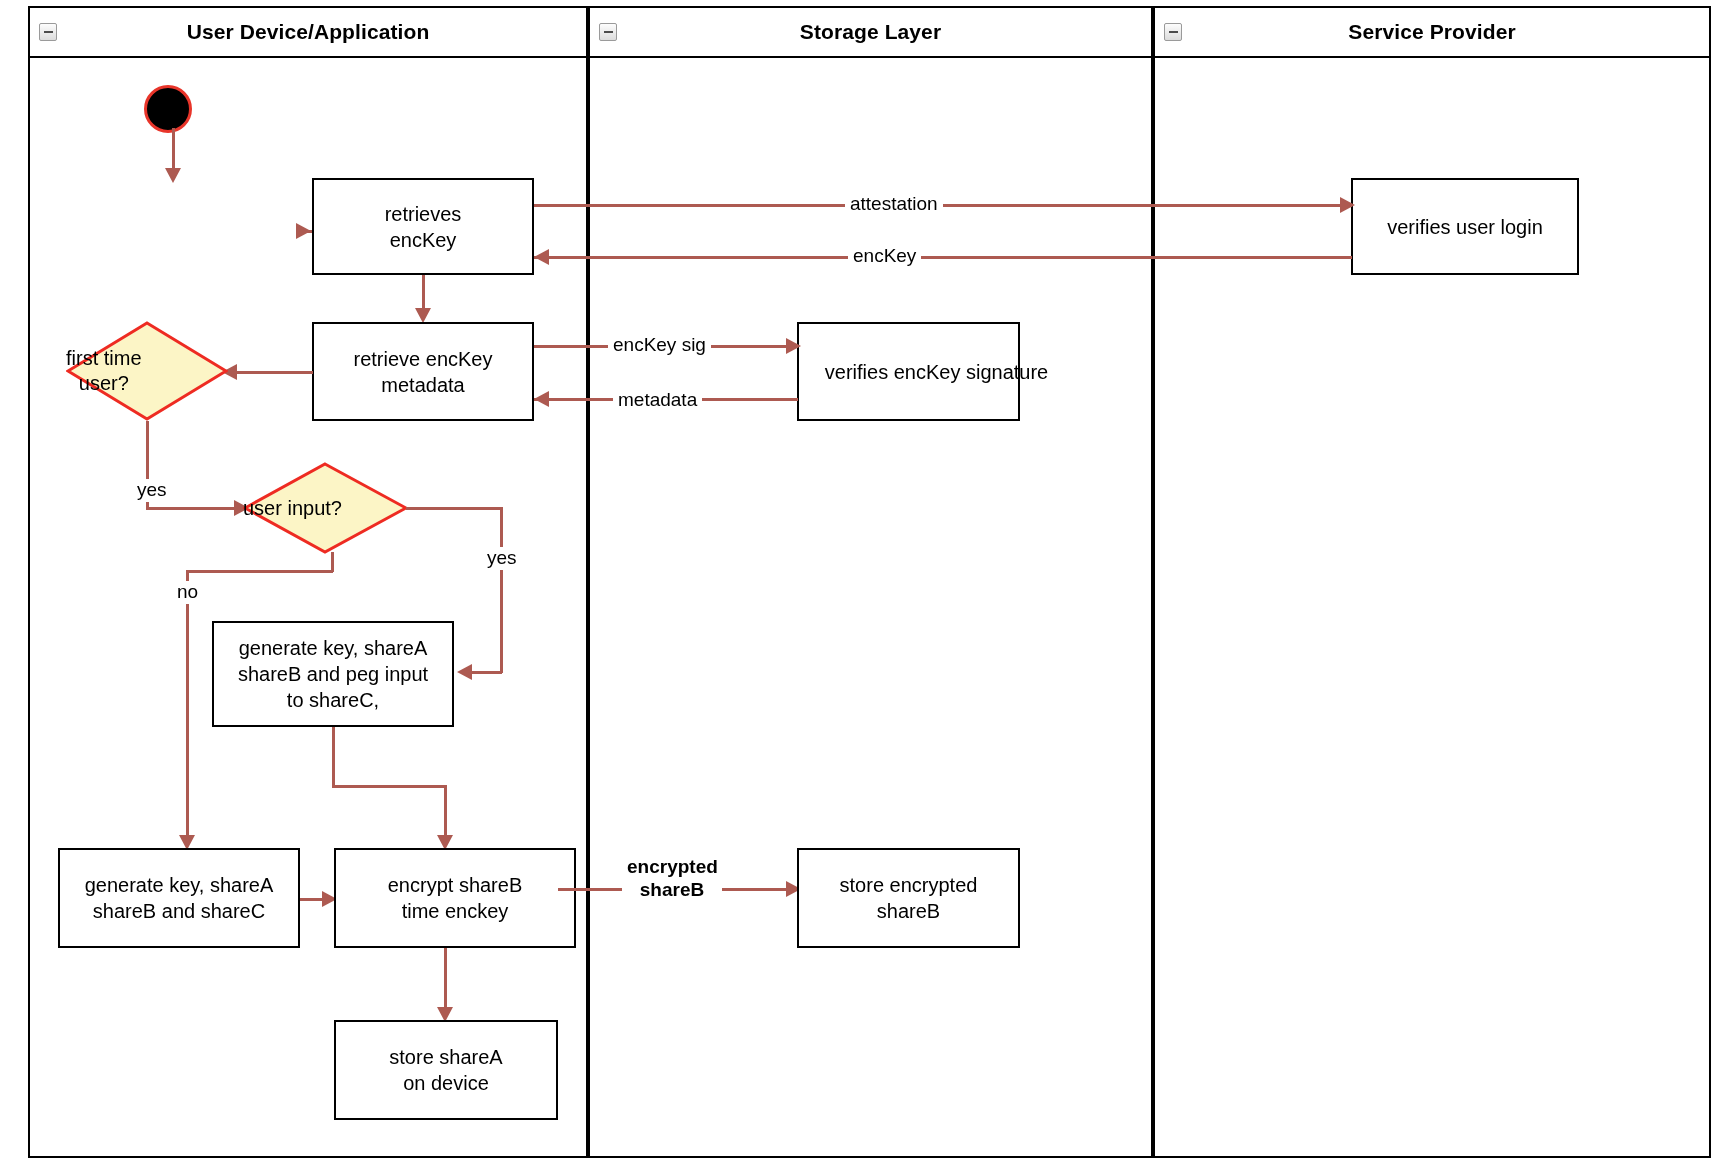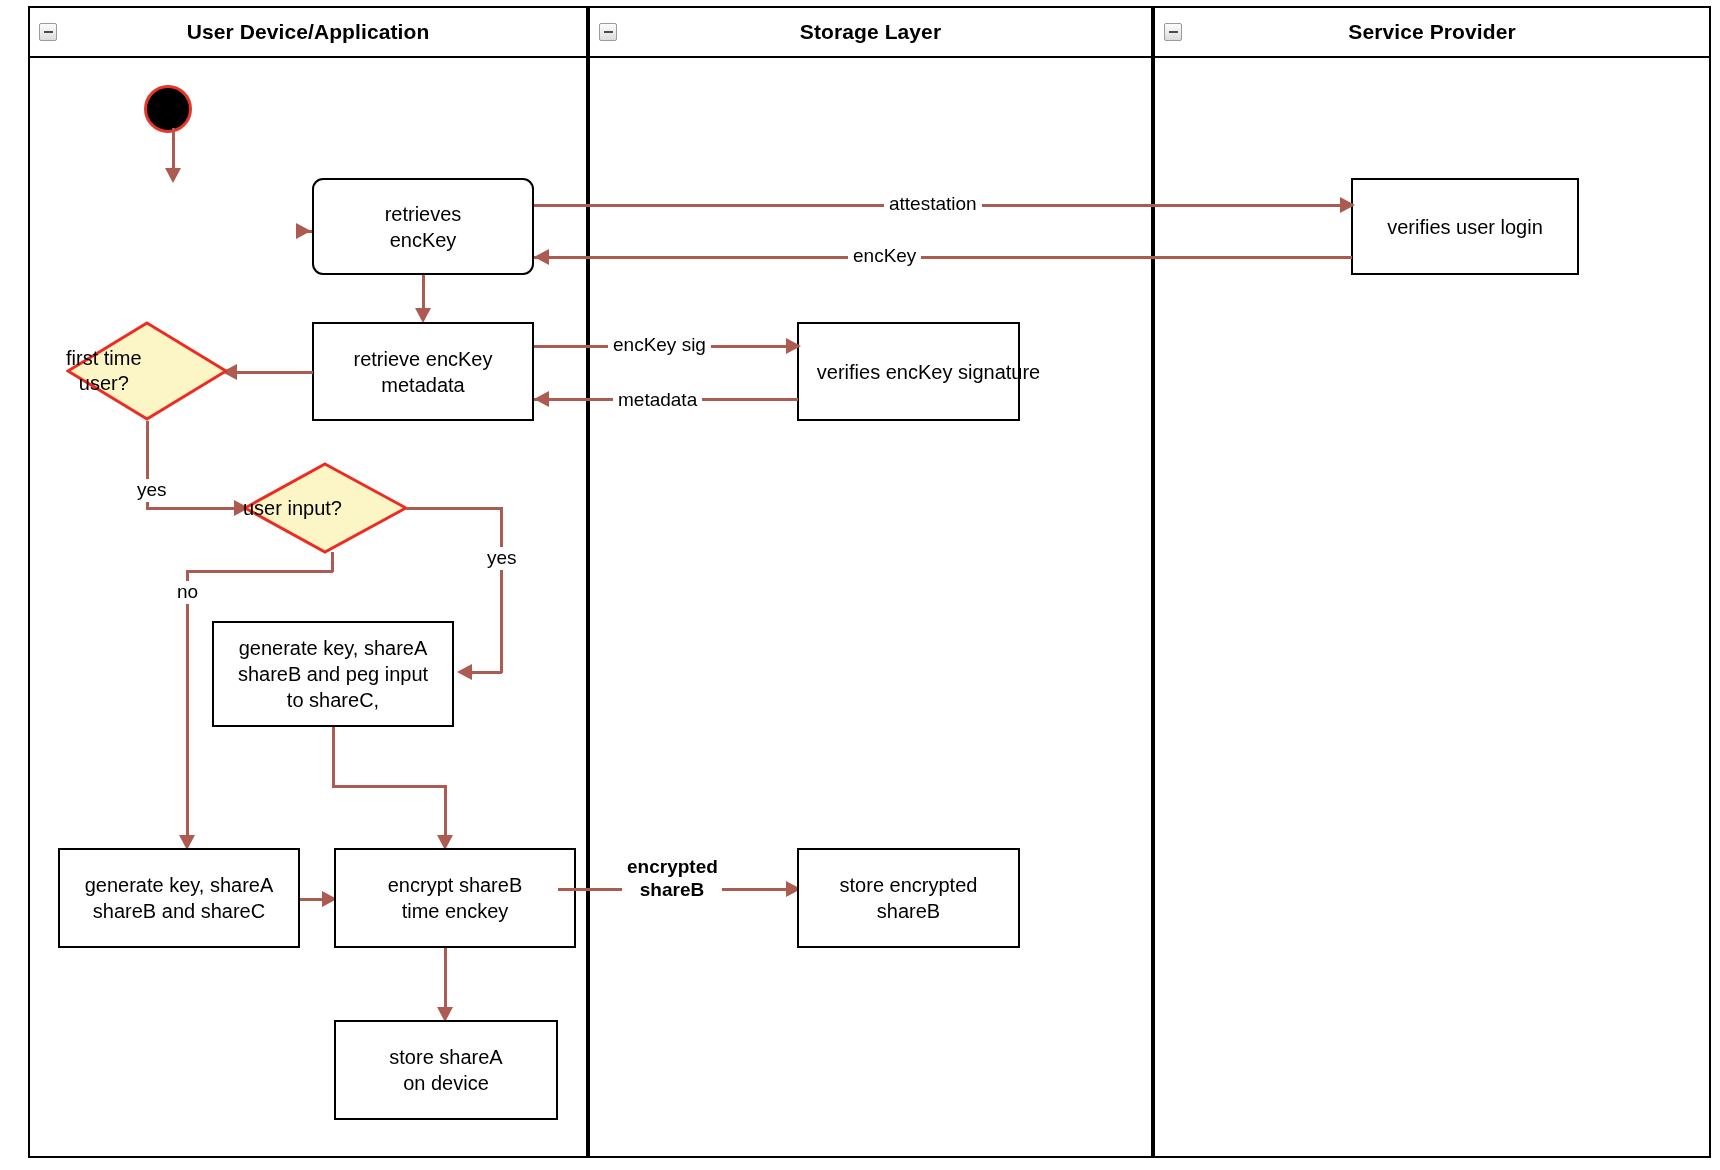--- a/index.html
+++ b/index.html
@@ -80,47 +80,47 @@
   </div>
 
   <div class="start-node" style="left:144px;top:85px;width:48px;height:48px;"></div>
   <div class="edge v" style="left:172px;top:128px;height:46px;"></div>
   <div class="arrow down" style="left:165px;top:168px;"></div>
 
 
   <div class="edge h" style="left:303px;top:230px;width:27px;"></div>
   <div class="arrow right" style="left:296px;top:223px;"></div>
 
-  <div class="node" style="left:312px;top:178px;width:222px;height:97px;flex-direction:column;border-radius:11px;">
+  <div class="node" style="left:312px;top:178px;width:222px;height:97px;flex-direction:column;">
     <span>retrieves</span>
     <span>encKey</span>
   </div>
 
   <div class="node" style="left:1351px;top:178px;width:228px;height:97px;">
     <span>verifies user login</span>
   </div>
 
   <div class="edge h" style="left:534px;top:204px;width:818px;"></div>
   <div class="arrow right" style="left:1340px;top:197px;"></div>
-  <div class="elabel" style="left:884px;top:193px;">attestation</div>
+  <div class="elabel" style="left:845px;top:193px;">attestation</div>
 
   <div class="edge h" style="left:534px;top:256px;width:818px;"></div>
   <div class="arrow left" style="left:534px;top:249px;"></div>
   <div class="elabel" style="left:848px;top:245px;">encKey</div>
 
   <div class="edge v" style="left:422px;top:275px;height:40px;"></div>
   <div class="arrow down" style="left:415px;top:308px;"></div>
 
   <div class="node" style="left:312px;top:322px;width:222px;height:99px;flex-direction:column;">
     <span>retrieve encKey</span>
     <span>metadata</span>
   </div>
 
   <div class="node overflow" style="left:797px;top:322px;width:223px;height:99px;">
-    <span style="left:0;margin-left:40px;">verifies encKey signature</span>
+    <span style="left:8px;margin-left:40px;">verifies encKey signature</span>
   </div>
 
   <div class="edge h" style="left:534px;top:345px;width:264px;"></div>
   <div class="arrow right" style="left:786px;top:338px;"></div>
   <div class="elabel" style="left:608px;top:334px;">encKey sig</div>
 
   <div class="edge h" style="left:534px;top:398px;width:264px;"></div>
   <div class="arrow left" style="left:534px;top:391px;"></div>
   <div class="elabel" style="left:613px;top:389px;">metadata</div>
 

